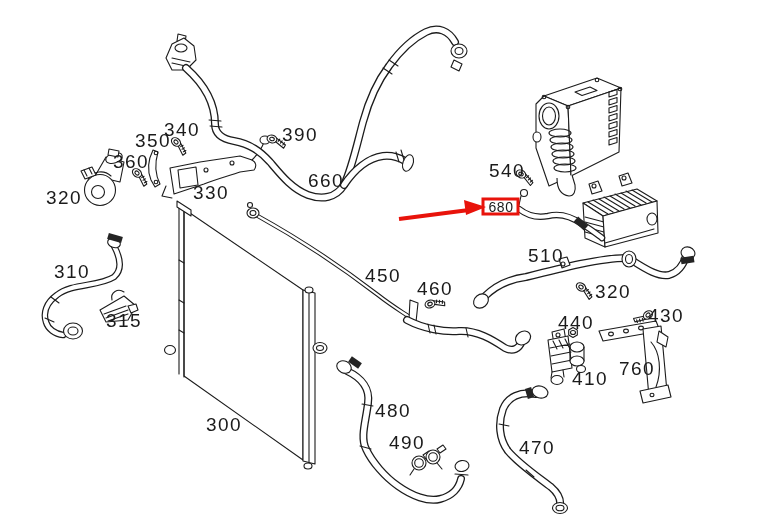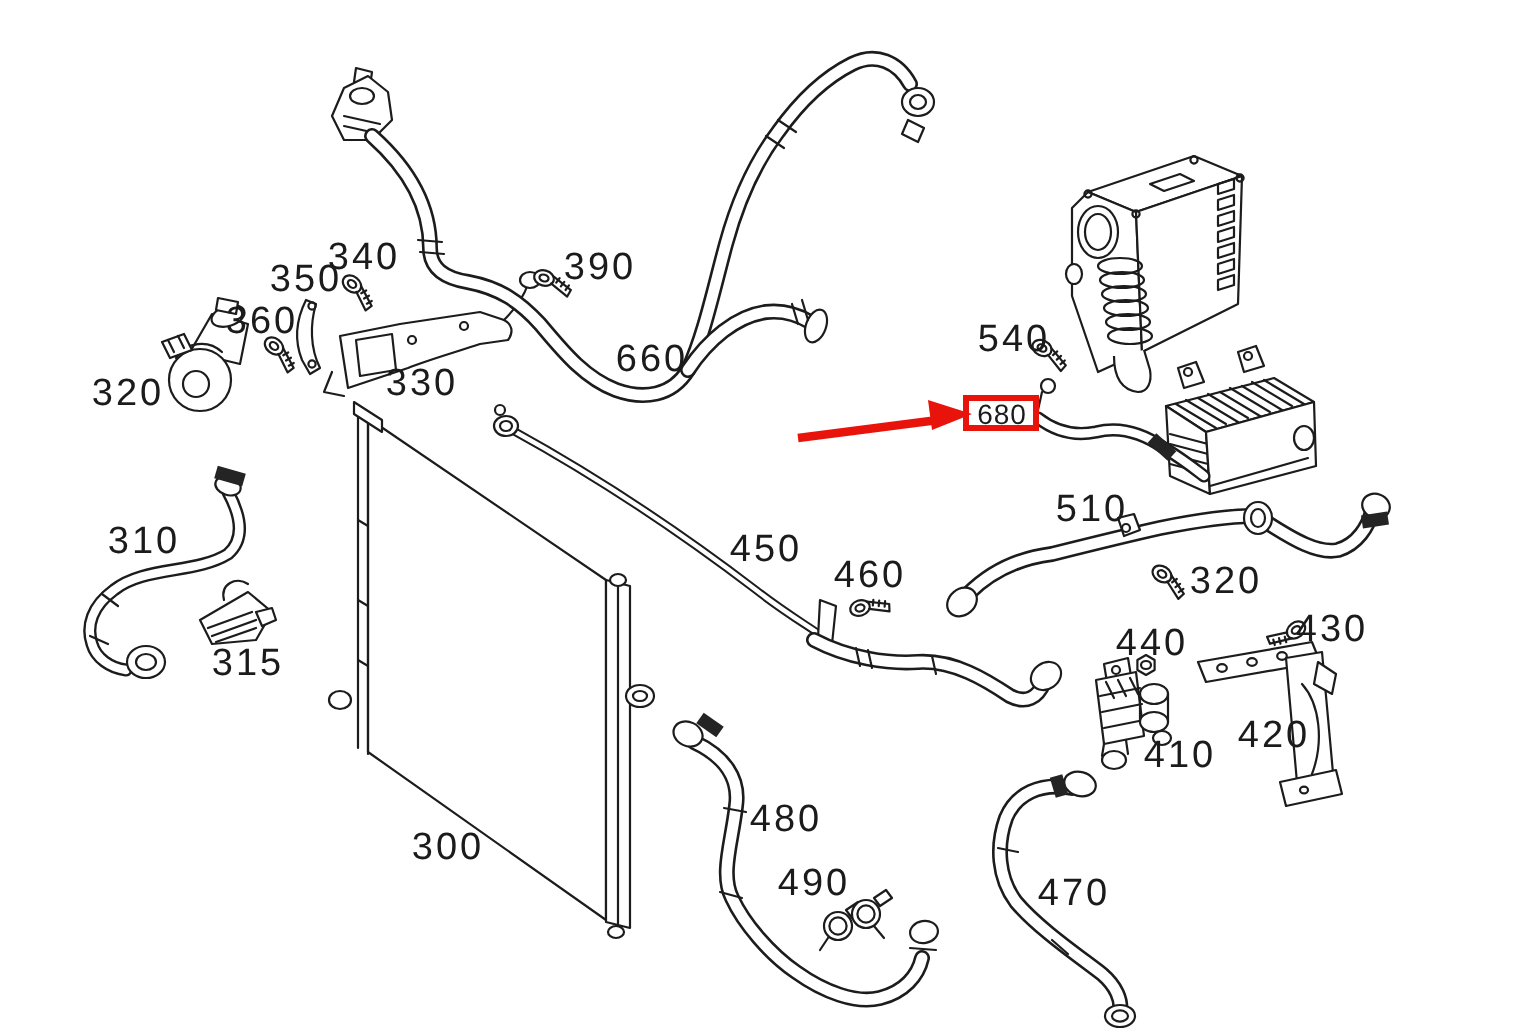--- a/index.html
+++ b/index.html
@@ -280,30 +280,30 @@
   <g>
     <rect x="483" y="199" width="35" height="15" fill="#ffffff" stroke="#e8130b" stroke-width="3"></rect>
     <line x1="399" y1="219" x2="469" y2="210" stroke="#e8130b" stroke-width="4.2"></line>
     <polygon points="486,207 464,200 466,215" fill="#e8130b"></polygon>
   </g>
 </svg>
 
 <div>
   <span class="callout" style="left:224px;top:424px">300</span>
   <span class="callout" style="left:72px;top:271px">310</span>
-  <span class="callout" style="left:124px;top:332px">315</span>
+  <span class="callout" style="left:124px;top:320px">315</span>
   <span class="callout" style="left:64px;top:197px">320</span>
   <span class="callout" style="left:211px;top:192px">330</span>
   <span class="callout" style="left:182px;top:129px">340</span>
   <span class="callout" style="left:153px;top:140px">350</span>
   <span class="callout" style="left:131px;top:161px">360</span>
   <span class="callout" style="left:326px;top:180px">660</span>
   <span class="callout" style="left:300px;top:134px">390</span>
   <span class="callout" style="left:590px;top:378px">410</span>
-  <span class="callout" style="left:637px;top:368px">420</span>
+  <span class="callout" style="left:637px;top:368px">760</span>
   <span class="callout" style="left:666px;top:315px">430</span>
   <span class="callout" style="left:576px;top:322px">440</span>
   <span class="callout" style="left:383px;top:275px">450</span>
   <span class="callout" style="left:435px;top:288px">460</span>
   <span class="callout" style="left:537px;top:447px">470</span>
   <span class="callout" style="left:393px;top:410px">480</span>
   <span class="callout" style="left:407px;top:442px">490</span>
   <span class="callout" style="left:546px;top:255px">510</span>
   <span class="callout" style="left:613px;top:291px">320</span>
   <span class="callout small" style="left:501px;top:207px">680</span>

